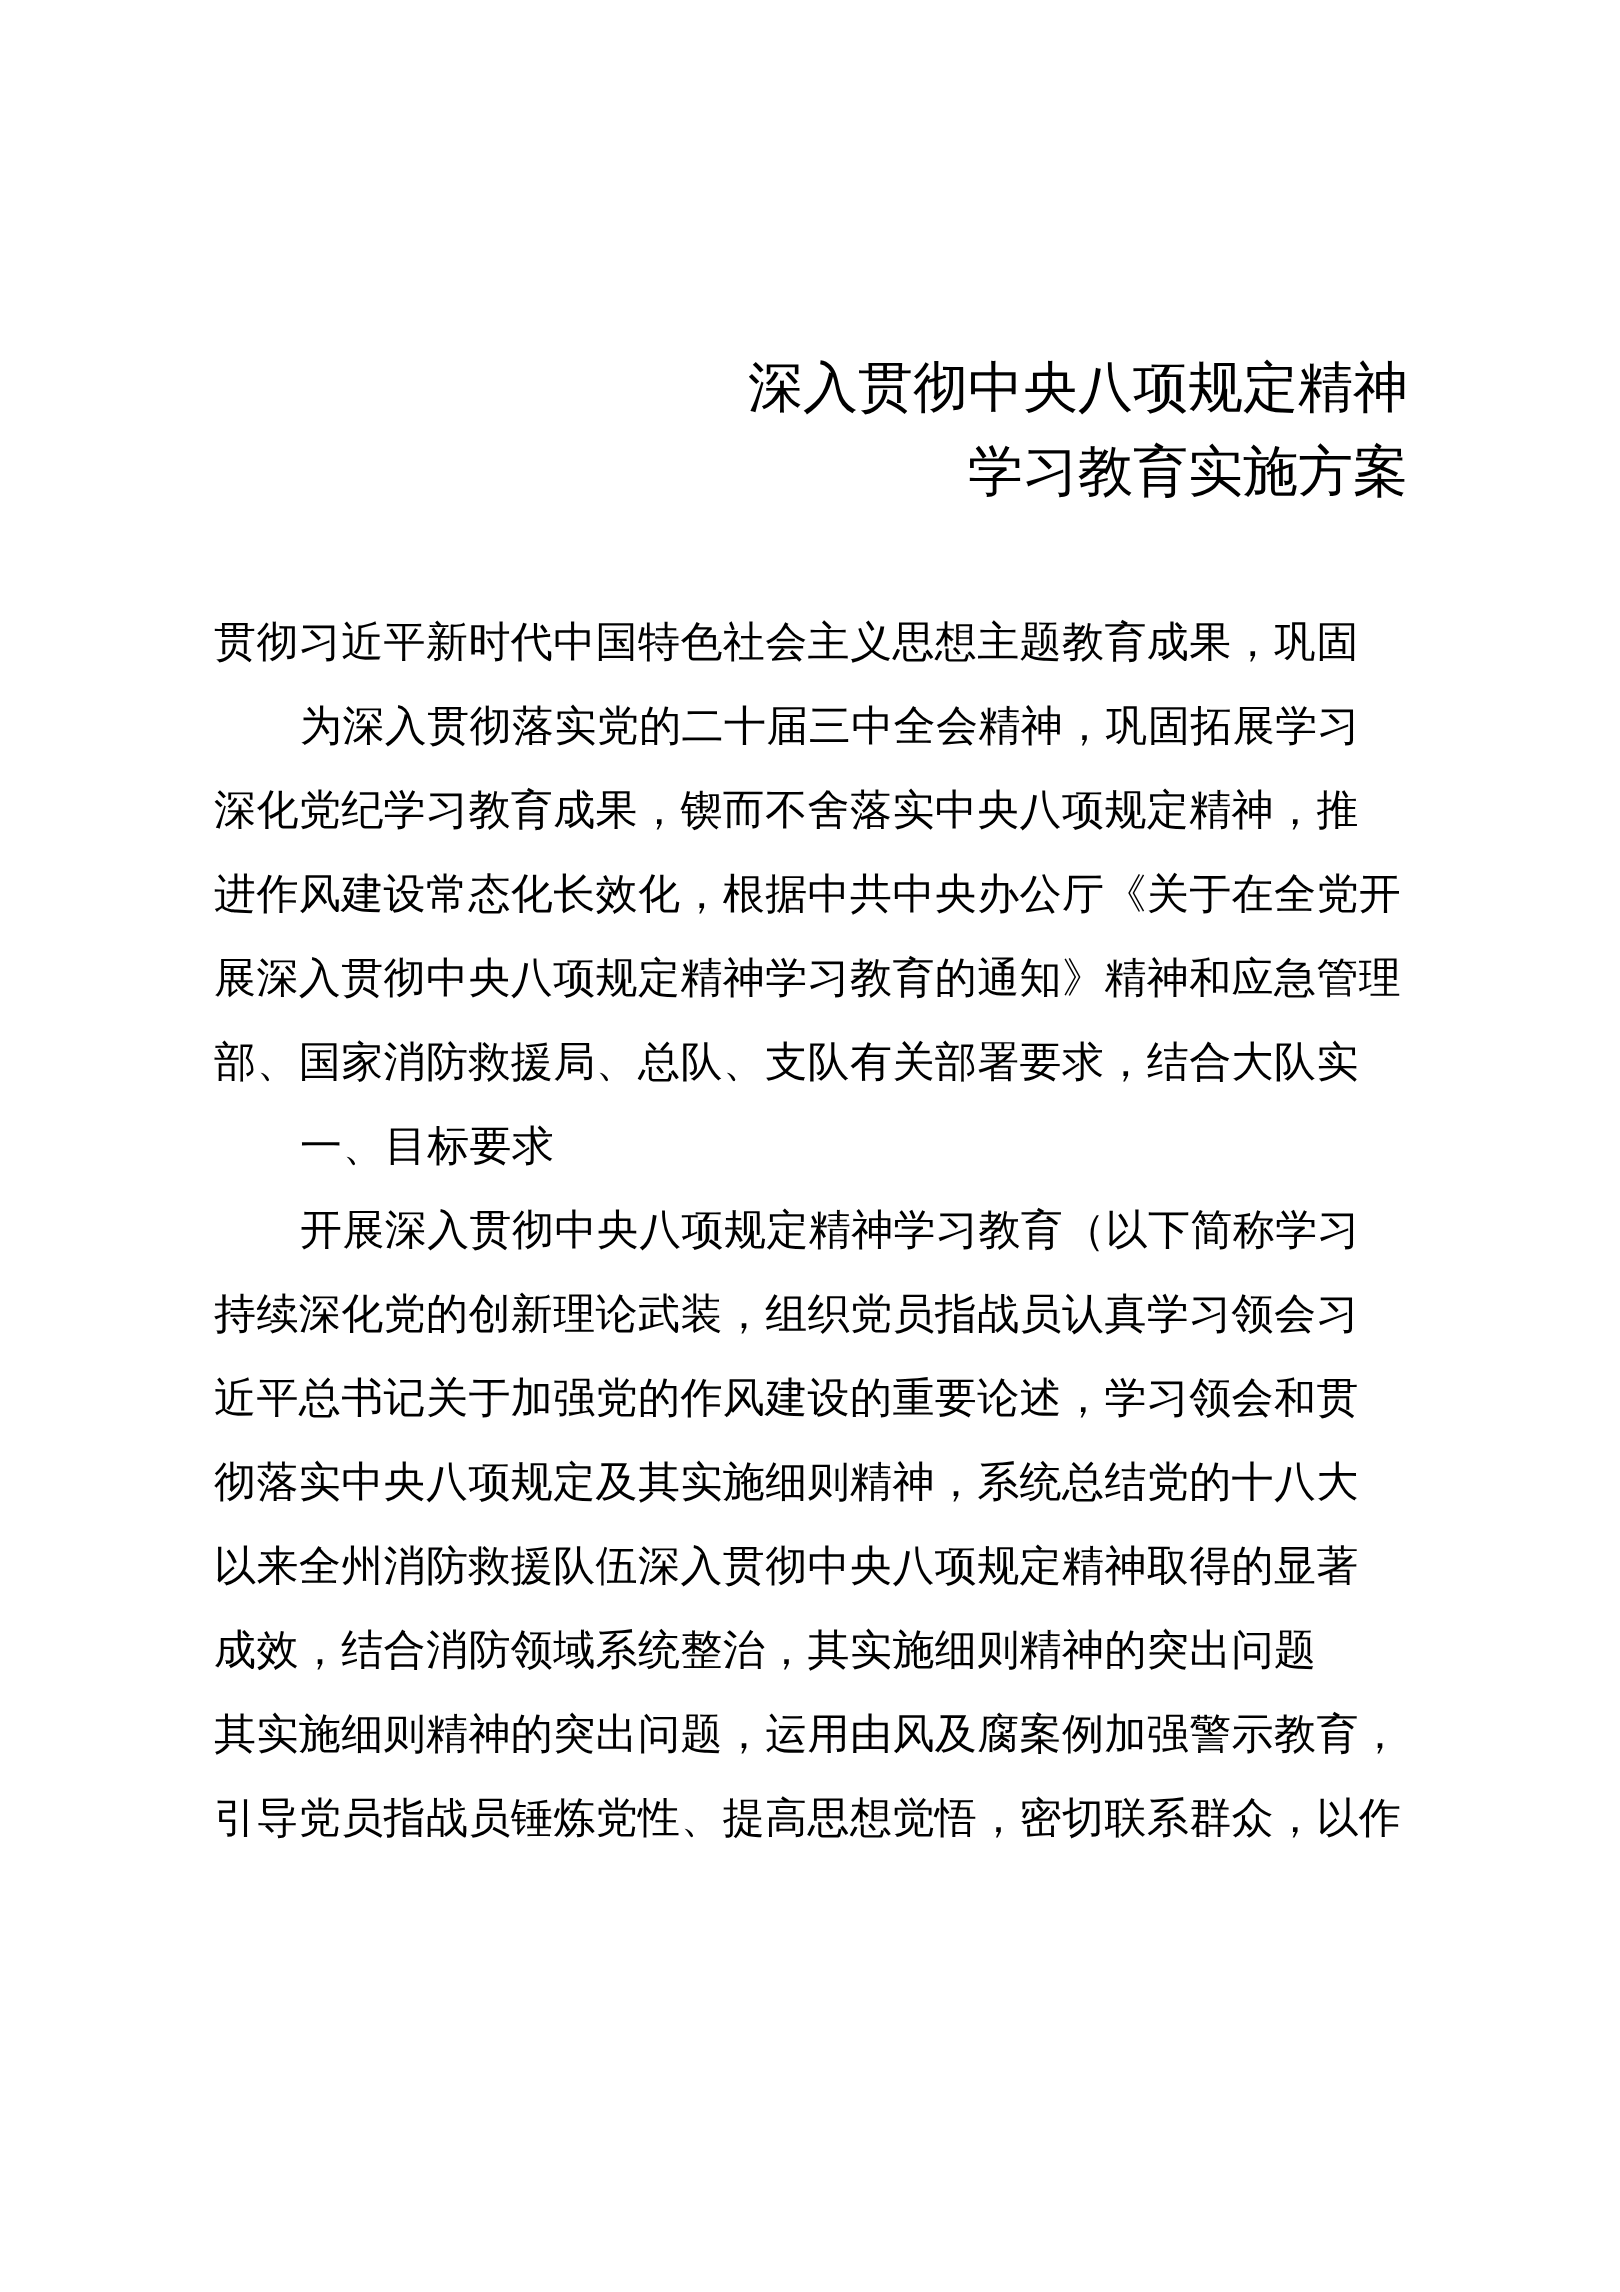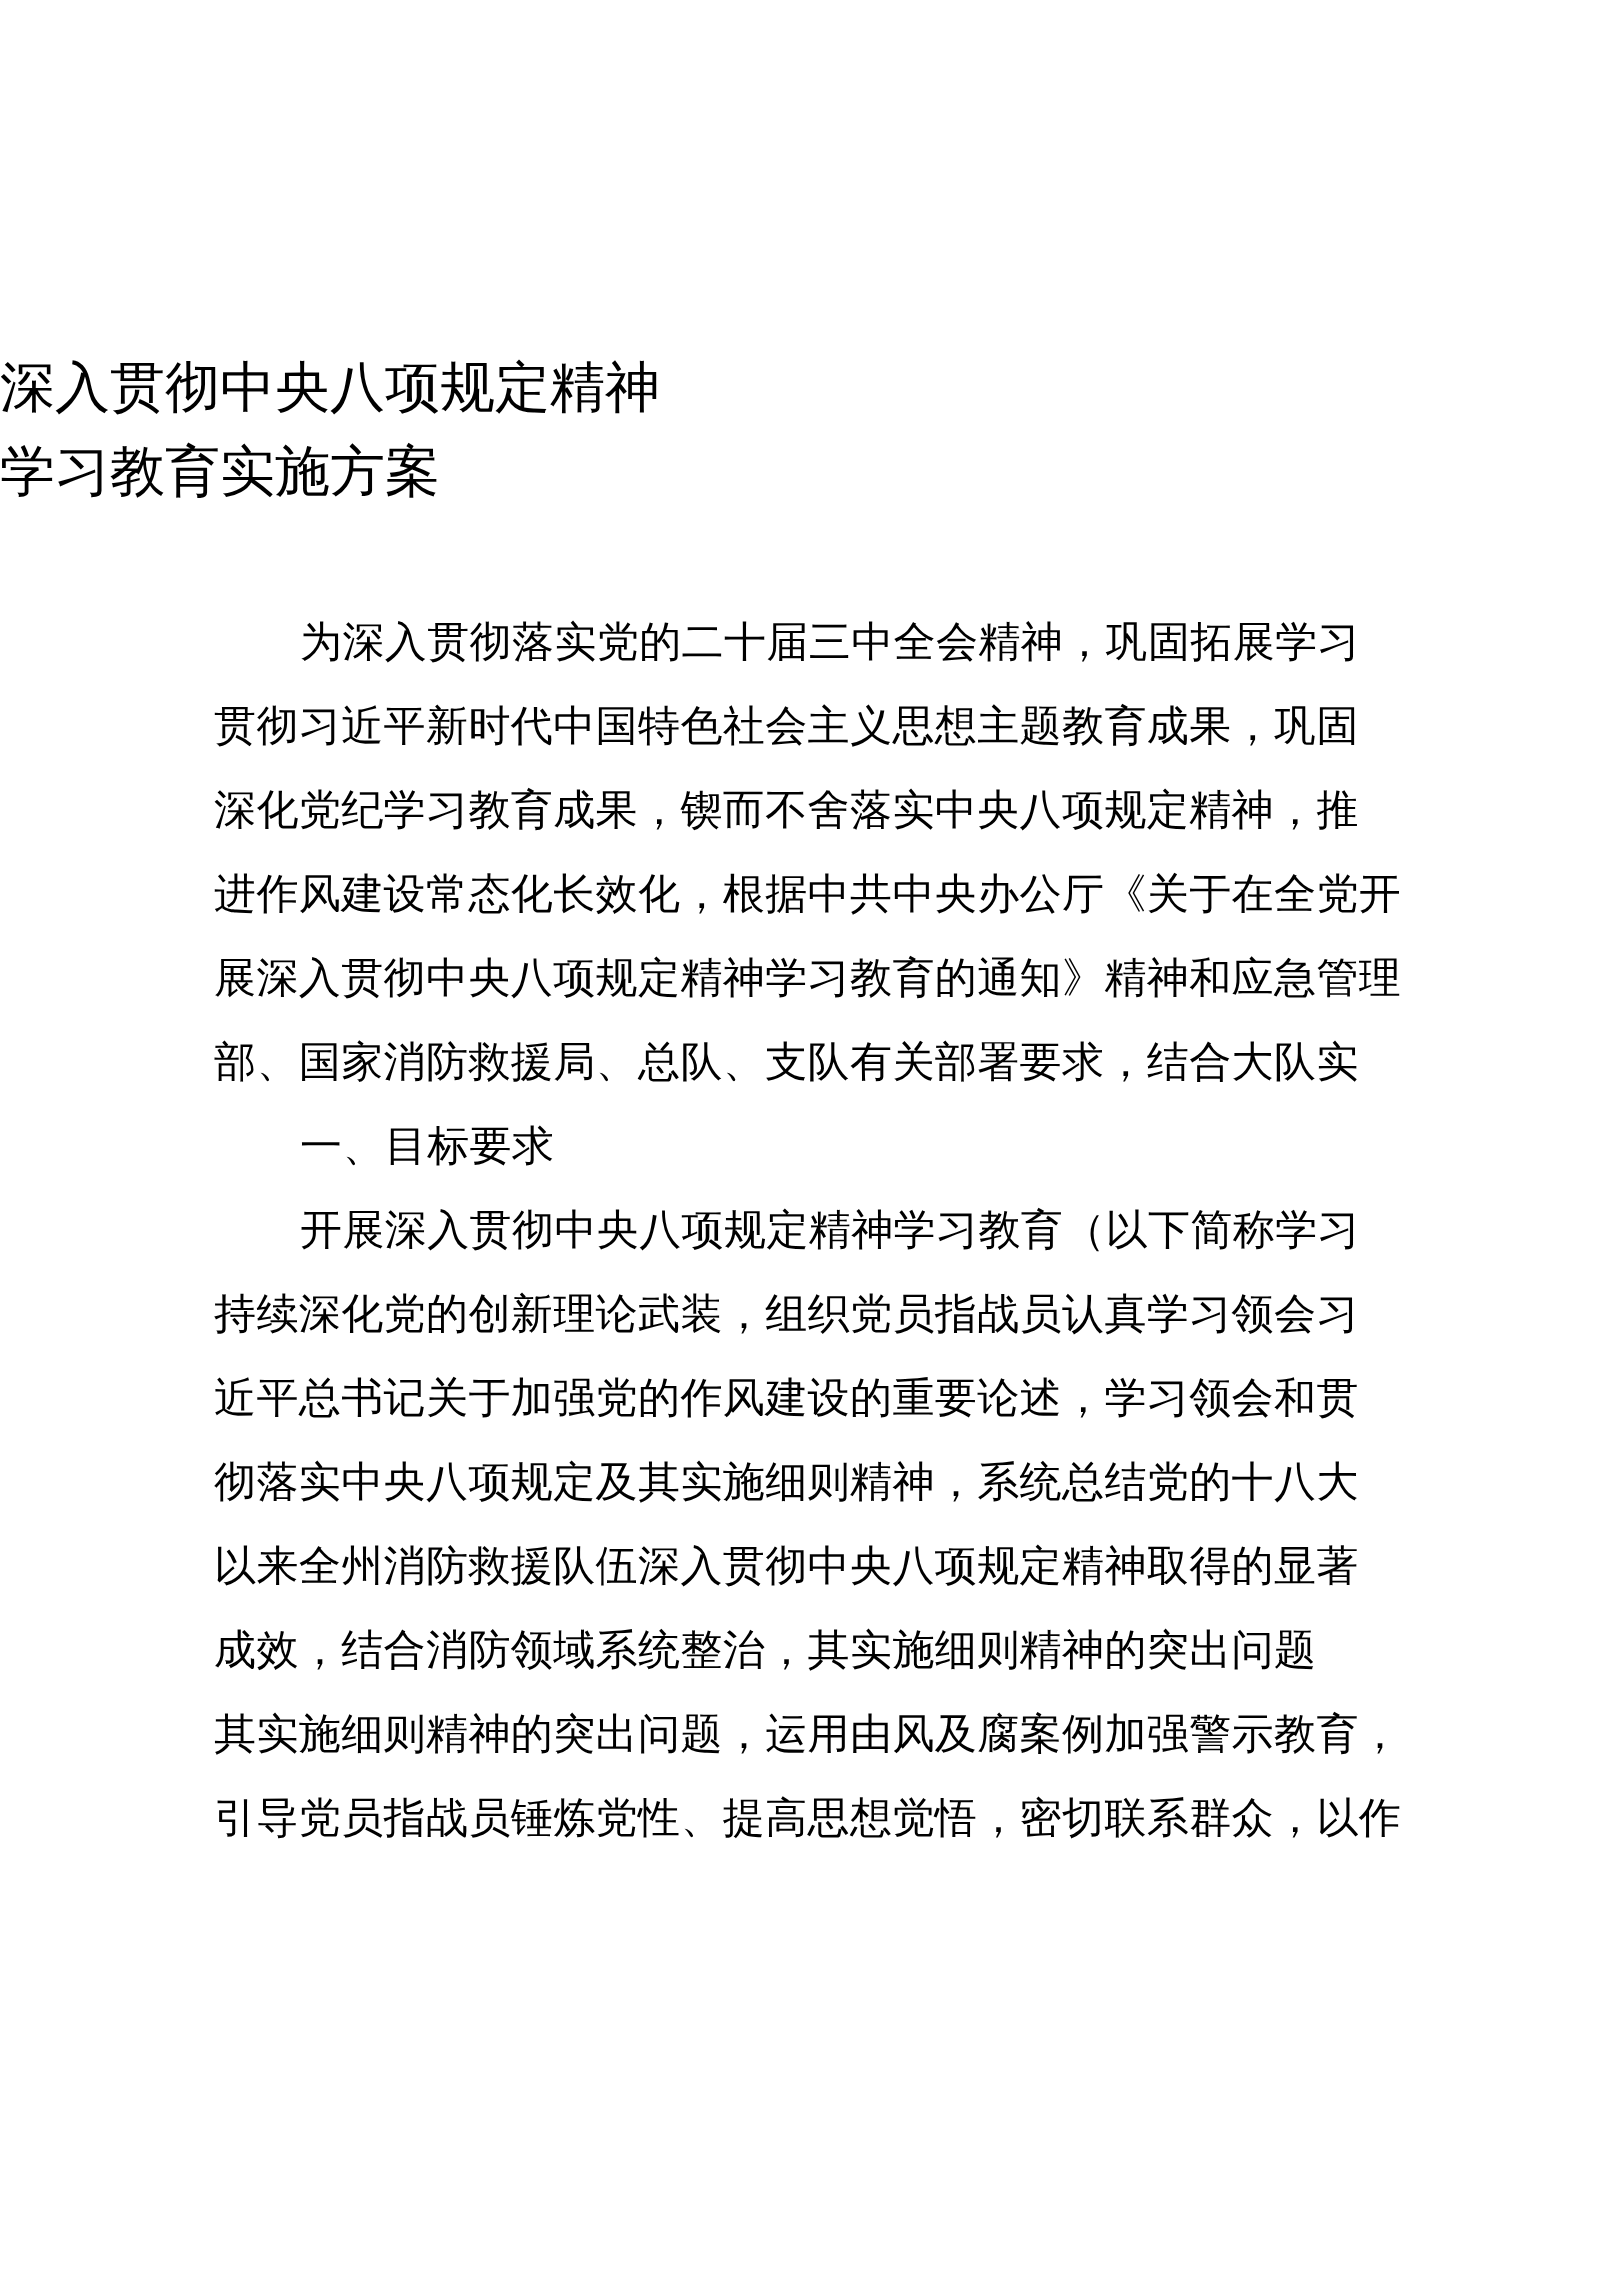--- a/index.html
+++ b/index.html
@@ -18,24 +18,24 @@
     .page {
       position: absolute;
       left: 0;
       top: 0;
       width: 1620px;
       height: 2293px;
       background: #ffffff;
     }
     .title-block {
       position: absolute;
-      left: 0;
+      left: 11px;
       top: 345px;
       width: 1397px;
-      text-align: left;
+      text-align: right;
     }
     .title-line {
       font-size: 55px;
       line-height: 84px;
       letter-spacing: 0px;
       white-space: nowrap;
       font-weight: normal;
       margin: 0;
     }
     .body-block {
@@ -62,22 +62,22 @@
 <div class="page">
 
   <div class="title-block">
     <h1 class="title-line">深入贯彻中央八项规定精神</h1>
     <h1 class="title-line">学习教育实施方案</h1>
   </div>
 
   <div class="body-block">
 
     <div>
+      <p class="line">贯彻习近平新时代中国特色社会主义思想主题教育成果，巩固</p>
       <p class="line indent">为深入贯彻落实党的二十届三中全会精神，巩固拓展学习</p>
-      <p class="line">贯彻习近平新时代中国特色社会主义思想主题教育成果，巩固</p>
       <p class="line">深化党纪学习教育成果，锲而不舍落实中央八项规定精神，推</p>
       <p class="line">进作风建设常态化长效化，根据中共中央办公厅《关于在全党开</p>
       <p class="line">展深入贯彻中央八项规定精神学习教育的通知》精神和应急管理</p>
       <p class="line">部、国家消防救援局、总队、支队有关部署要求，结合大队实</p>
     </div>
 
     <div>
       <p class="line indent">一、目标要求</p>
     </div>
 

